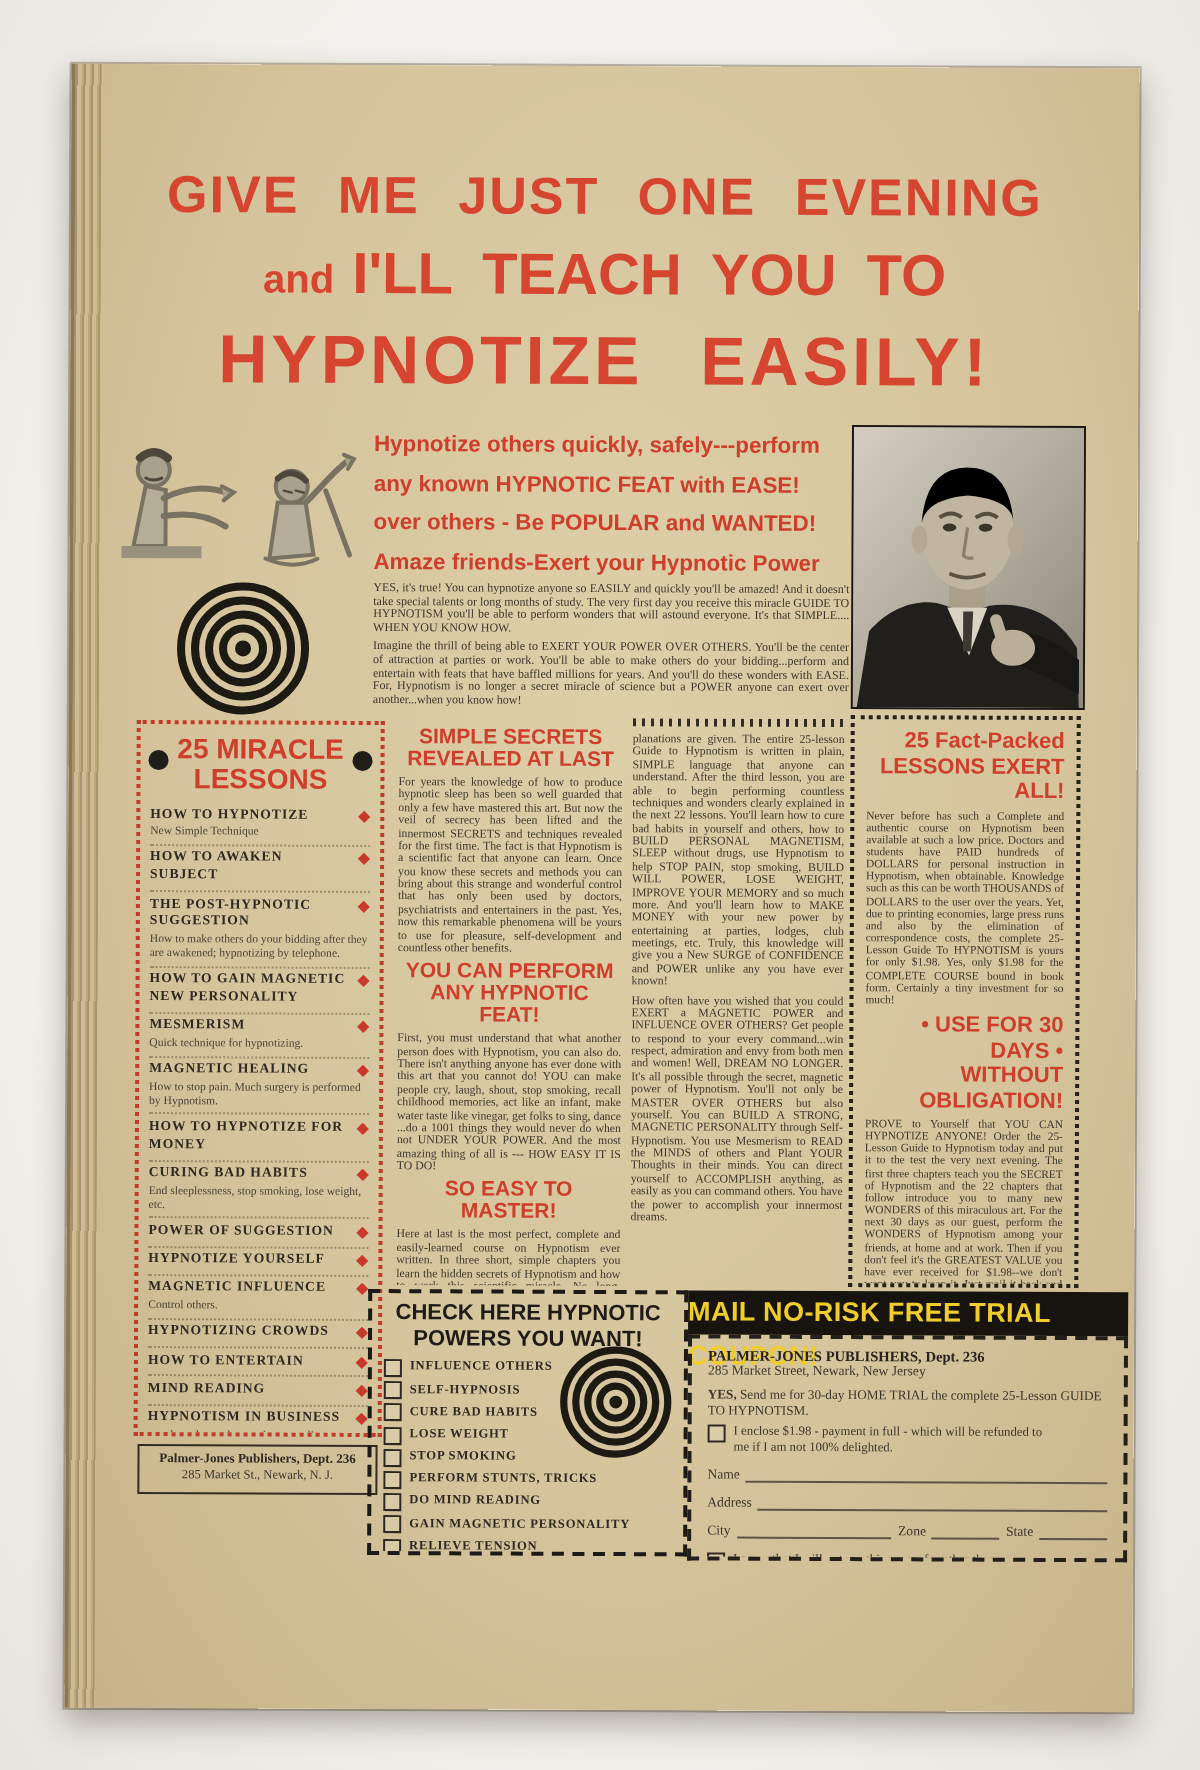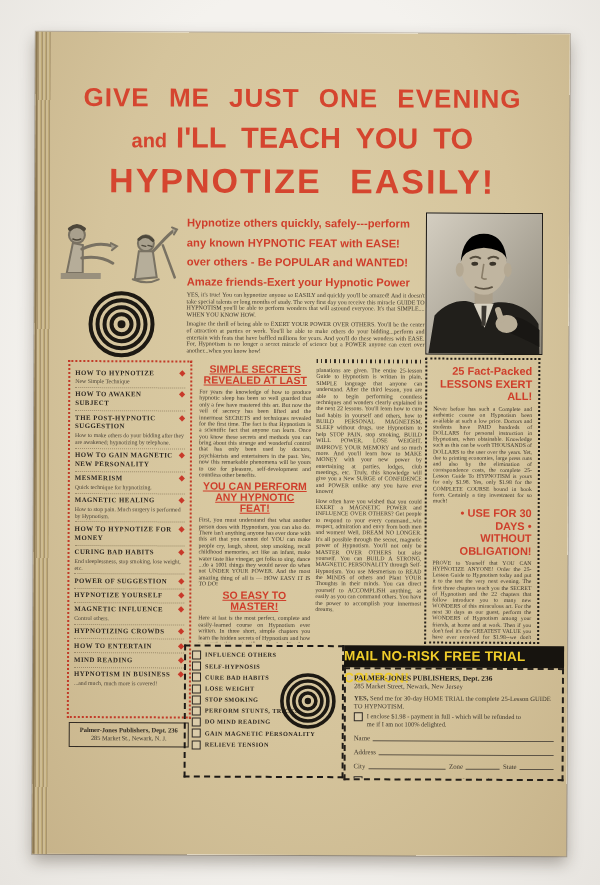--- a/index.html
+++ b/index.html
@@ -45,21 +45,21 @@
   .lesson:last-child{border-bottom:none;}
   .lt-row{display:flex;justify-content:space-between;align-items:flex-start;gap:2px;}
   .lt{font:bold 6.8px/1.3 "Liberation Serif",serif;letter-spacing:.5px;color:#2e2822;}
   .diamond{color:#c8392a;font-size:8px;line-height:8px;flex:none;}
   .lsub{font:5.8px/1.15 "Liberation Serif",serif;color:#4a4236;margin-top:1px;}
   .lsub:empty{display:none;}
   .publisher{position:absolute;left:36px;top:690px;width:120px;border:1px solid #332c24;padding:3px 2px;text-align:center;box-sizing:border-box;}
   .pub1{font:bold 6.5px/1.3 "Liberation Serif",serif;color:#2e2822;}
   .pub2{font:6.3px/1.3 "Liberation Serif",serif;color:#3d362c;}
 
-  .redhead{color:#cf3e2b;font:bold 10.5px/11px "Liberation Sans",sans-serif;text-align:center;margin:3px 0 3px;text-decoration:underline;}
+  .redhead{color:#cf3e2b;font:bold 10.5px/11px "Liberation Sans",sans-serif;text-align:center;margin:3px 0 3px;}
   .bp{font:5.9px/1.08 "Liberation Serif",serif;text-align:justify;color:#3d362c;margin:0 0 3px;}
   .col2{position:absolute;left:165px;top:328px;width:112px;height:282px;overflow:hidden;}
   .col3{position:absolute;left:282px;top:326px;width:106px;height:286px;overflow:hidden;}
   .orn{height:4px;margin-bottom:4px;background:repeating-linear-gradient(90deg,#332c24 0 1.5px,transparent 1.5px 4.5px);}
   .col4{position:absolute;left:391px;top:324px;width:115px;height:286px;border:2px dotted #26211b;padding:5px 6px;box-sizing:border-box;overflow:hidden;}
   .col4 .bp{font-size:5.7px;}
   .c4t{color:#cf3e2b;font:bold 11px/12.5px "Liberation Sans",sans-serif;text-align:right;}
   .c4t.sp{margin-top:3px;}
 
   
@@ -167,20 +167,26 @@
         <path d="M2 140 L8 102 C20 88 36 85 46 89 L57 93 L68 89 C88 86 104 96 112 110 L113 140 Z" fill="#211f1b"></path>
         <polygon points="47,90 67,90 58,114" fill="#d9d3c3"></polygon>
         <polygon points="55,92 60,92 59,112 55,112" fill="#3c3832"></polygon>
         <path d="M113 116 C100 106 92 102 84 103 L78 117 C90 121 102 127 113 133 Z" fill="#191714"></path>
         <ellipse cx="80" cy="110" rx="11" ry="9" fill="#b9ae98"></ellipse>
         <rect x="70" y="93" width="6" height="16" rx="3" fill="#b9ae98" transform="rotate(-18 73 101)"></rect>
       </svg>
     </div>
 
     <div class="col1">
+      <div class="lessons-title">
+        <span class="dot l"></span>
+        <span class="dot r"></span>
+        <div>25 MIRACLE</div>
+        <div>LESSONS</div>
+      </div>
       <div class="lesson">
           <div class="lt-row">
             <span class="lt">HOW TO HYPNOTIZE</span>
             <span class="diamond">◆</span>
           </div>
           <div class="lsub">New Simple Technique</div>
         </div>
       <div class="lesson">
           <div class="lt-row">
             <span class="lt">HOW TO AWAKEN SUBJECT</span>
@@ -296,20 +302,21 @@
     <div class="col4">
       <div class="c4t">25 Fact-Packed</div>
       <div class="c4t">LESSONS EXERT ALL!</div>
       <p class="bp" style="margin-top:3px">Never before has such a Complete and authentic course on Hypnotism been available at such a low price. Doctors and students have PAID hundreds of DOLLARS for personal instruction in Hypnotism, when obtainable. Knowledge such as this can be worth THOUSANDS of DOLLARS to the user over the years. Yet, due to printing economies, large press runs and also by the elimination of correspondence costs, the complete 25-Lesson Guide To HYPNOTISM is yours for only $1.98. Yes, only $1.98 for the COMPLETE COURSE bound in book form. Certainly a tiny investment for so much!</p>
       <div class="c4t sp">• USE FOR 30 DAYS •</div>
       <div class="c4t">WITHOUT OBLIGATION!</div>
       <p class="bp" style="margin-top:3px">PROVE to Yourself that YOU CAN HYPNOTIZE ANYONE! Order the 25-Lesson Guide to Hypnotism today and put it to the test the very next evening. The first three chapters teach you the SECRET of Hypnotism and the 22 chapters that follow introduce you to many new WONDERS of this miraculous art. For the next 30 days as our guest, perform the WONDERS of Hypnotism among your friends, at home and at work. Then if you don't feel it's the GREATEST VALUE you have ever received for $1.98--we don't want you to keep it. Just mail it back and the small payment you sent will be PROMPTLY refunded---no questions asked. You have nothing to lose -- amazing new POWERS TO GAIN! So order now!</p>
     </div>
 
     <div class="checklist">
+      <div class="chk-title"><span>CHECK HERE HYPNOTIC</span><br><span>POWERS YOU WANT!</span></div>
       <div class="chk-row">
           <span class="chk-box"></span>
           <span class="chk-label">INFLUENCE OTHERS</span>
         </div>
       <div class="chk-row">
           <span class="chk-box"></span>
           <span class="chk-label">SELF-HYPNOSIS</span>
         </div>
       <div class="chk-row">
           <span class="chk-box"></span>

